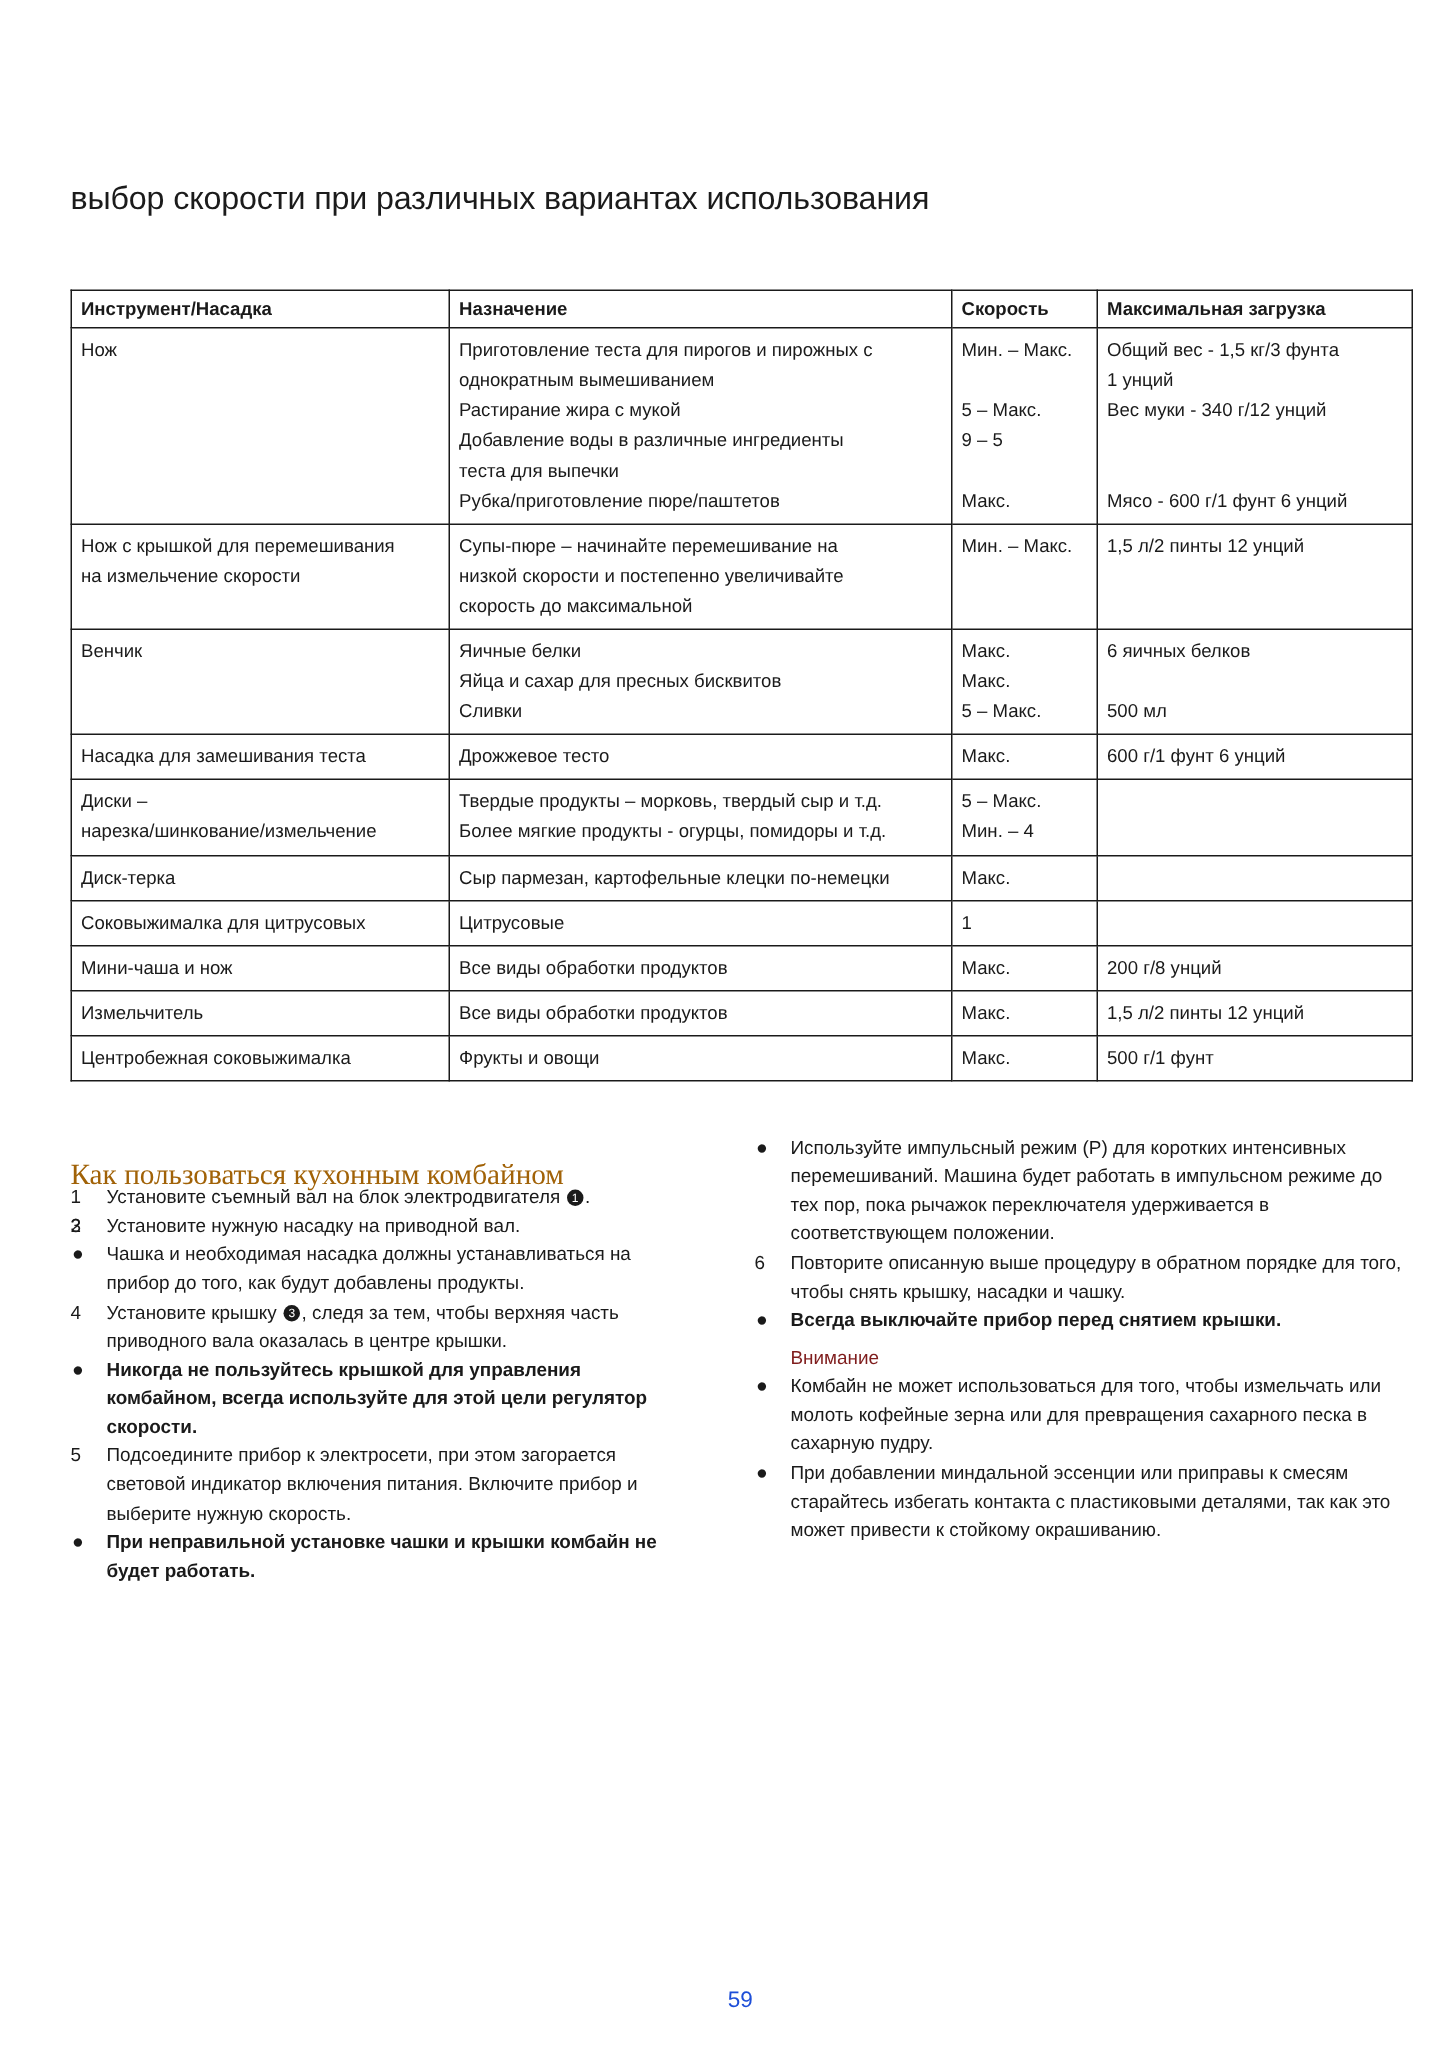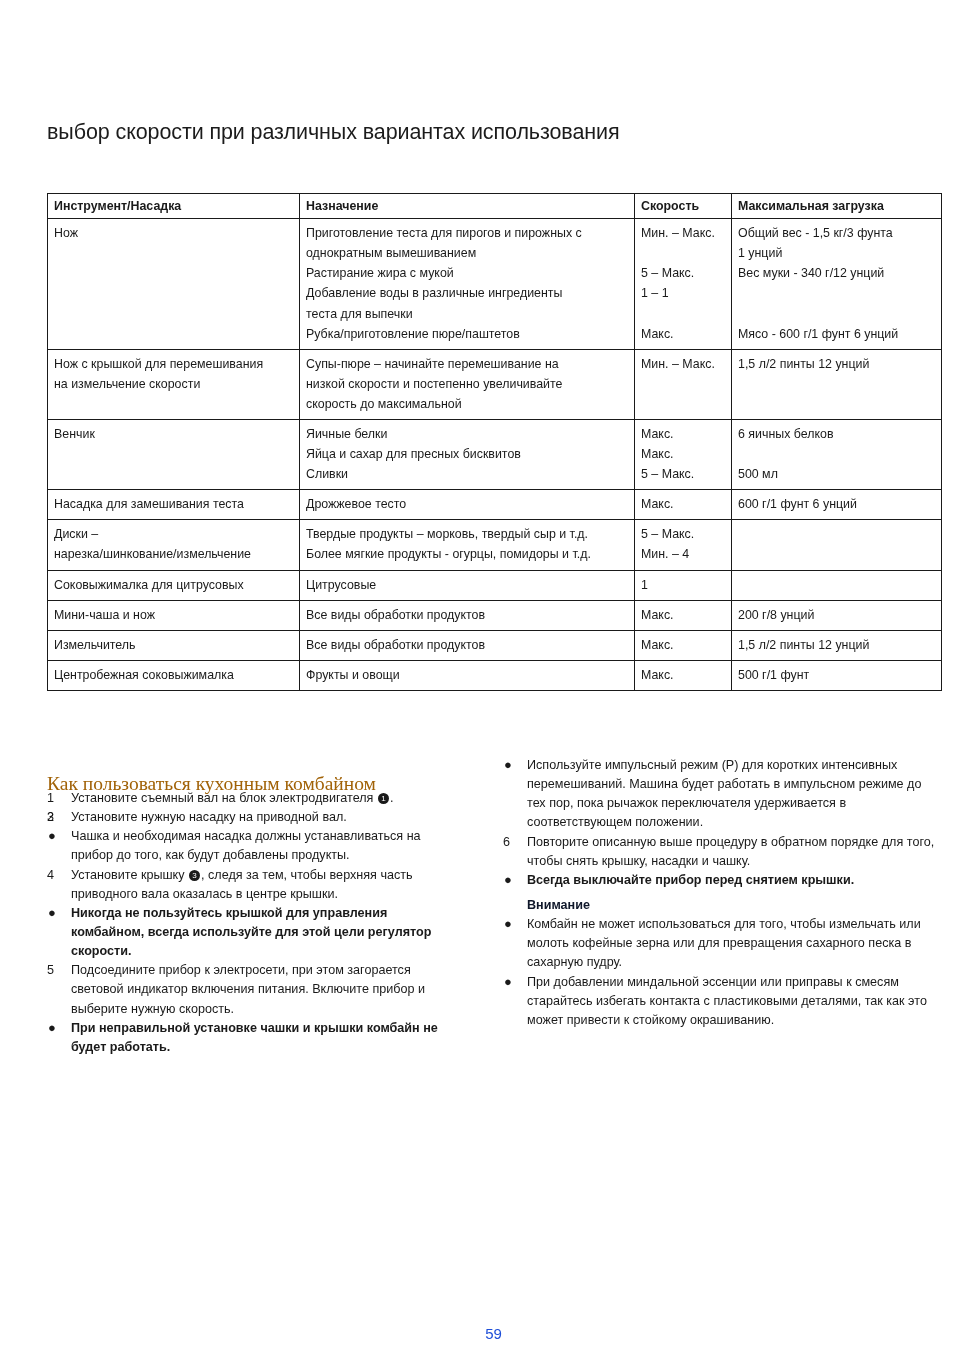--- a/index.html
+++ b/index.html
@@ -122,23 +122,23 @@
     font-size: 13px;
     left: 1px;
     top: -1px;
   }
 
   .subhead {
     position: relative;
     padding-left: 24px;
     font-size: 12.6px;
     line-height: 1.52;
-    font-weight: bold;
+    font-weight: normal;
     margin-top: 6px;
-    color: #0f172a;
+    color: #7f1d1d;
   }
 
   
   .circnum {
     display: inline-block;
     width: 11px;
     height: 11px;
     line-height: 11px;
     border-radius: 50%;
     background: #1a1a1a;
@@ -193,21 +193,21 @@
             <div>однократным вымешиванием</div>
             <div>Растирание жира с мукой</div>
             <div>Добавление воды в различные ингредиенты</div>
             <div>теста для выпечки</div>
             <div>Рубка/приготовление пюре/паштетов</div>
           </td>
           <td class="cell-lines">
             <div>Мин. – Макс.</div>
             <div class="blank-line">&nbsp;</div>
             <div>5 – Макс.</div>
-            <div>1 – 1</div>
+            <div>9 – 5</div>
             <div class="blank-line">&nbsp;</div>
             <div>Макс.</div>
           </td>
           <td class="cell-lines">
             <div>Общий вес - 1,5 кг/3 фунта</div>
             <div>1 унций</div>
             <div>Вес муки - 340 г/12 унций</div>
             <div class="blank-line">&nbsp;</div>
             <div class="blank-line">&nbsp;</div>
             <div>Мясо - 600 г/1 фунт 6 унций</div>
@@ -269,20 +269,34 @@
             <div>Диски –</div>
             <div>нарезка/шинкование/измельчение</div>
           </td>
           <td class="cell-lines">
             <div>Твердые продукты – морковь, твердый сыр и т.д.</div>
             <div>Более мягкие продукты - огурцы, помидоры и т.д.</div>
           </td>
           <td class="cell-lines">
             <div>5 – Макс.</div>
             <div>Мин. – 4</div>
+          </td>
+          <td class="cell-lines">
+            <div class="blank-line">&nbsp;</div>
+          </td>
+        </tr>
+        <tr>
+          <td class="cell-lines">
+            <div>Диск-терка</div>
+          </td>
+          <td class="cell-lines">
+            <div>Сыр пармезан, картофельные клецки по-немецки</div>
+          </td>
+          <td class="cell-lines">
+            <div>Макс.</div>
           </td>
           <td class="cell-lines">
             <div class="blank-line">&nbsp;</div>
           </td>
         </tr>
         <tr>
           <td class="cell-lines">
             <div>Соковыжималка для цитрусовых</div>
           </td>
           <td class="cell-lines">

